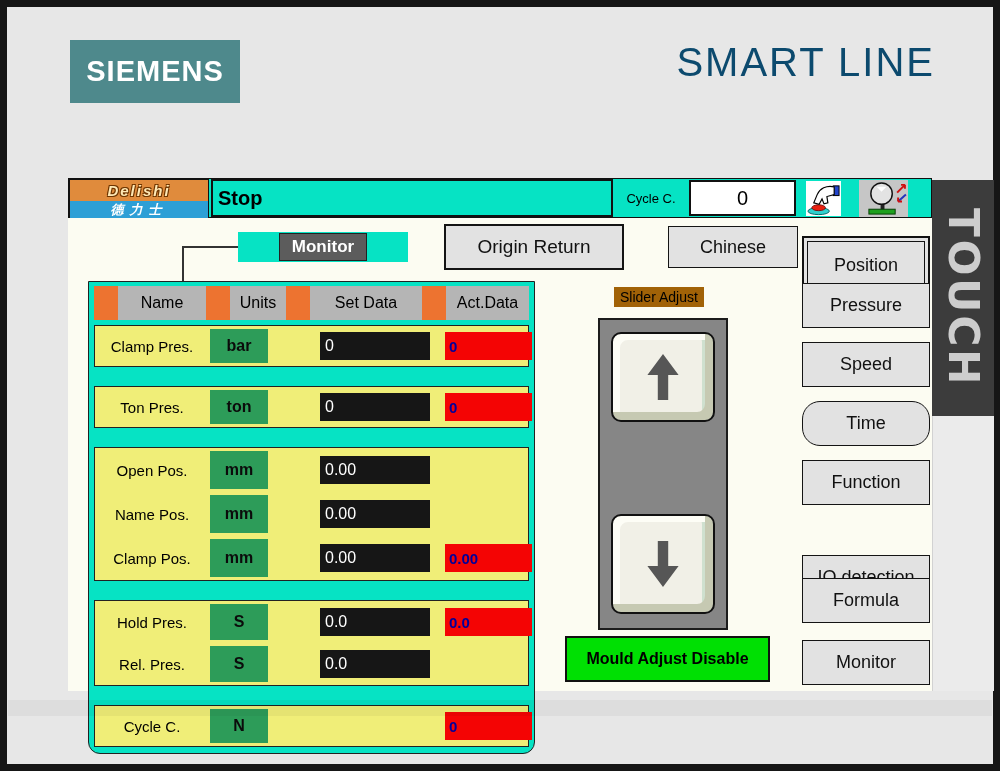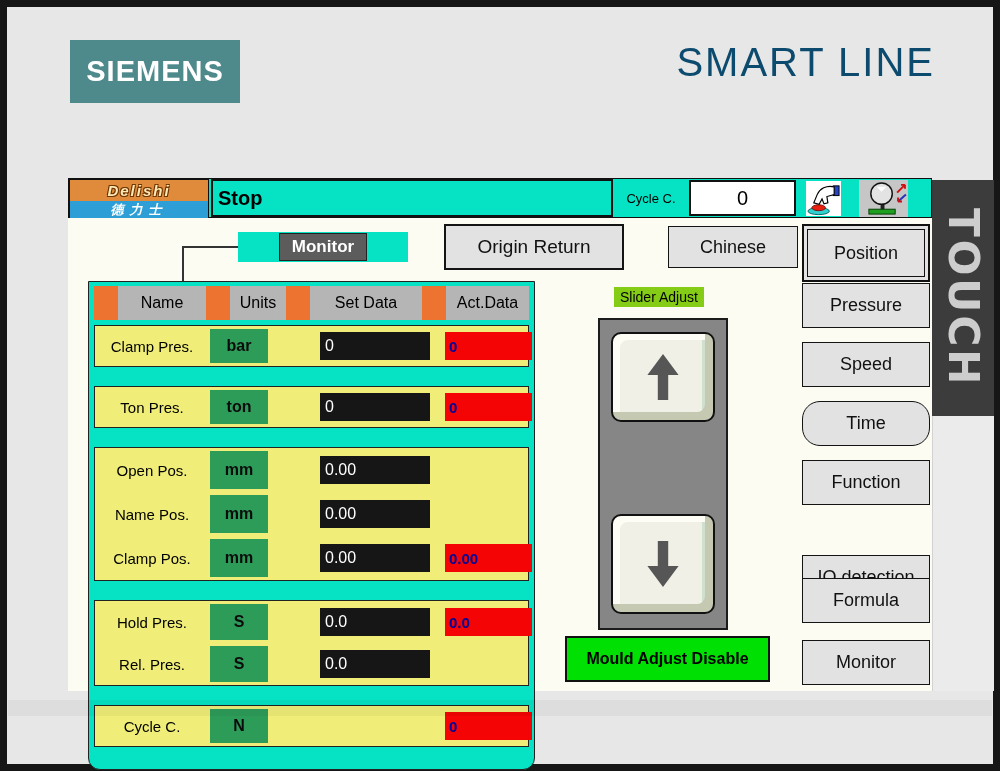--- a/index.html
+++ b/index.html
@@ -49,40 +49,40 @@
   .monitorinner{background:#5c5c5c;color:#fff;font-weight:bold;font-size:17px;padding:3px 12px;border:1px solid #222;}
   button{font-family:inherit;cursor:pointer;}
   .btn{position:absolute;background:#e2e2e2;border:1px solid #141414;color:#111;
     display:flex;align-items:center;justify-content:center;}
   .origin-btn{left:376px;top:46px;width:180px;height:46px;border-width:2px;font-size:19px;}
   .chinese-btn{left:600px;top:48px;width:130px;height:42px;font-size:18px;}
   .navbtn{left:734px;width:128px;height:45px;font-size:18px;}
   .navbtn.active{border:2px solid #111;box-shadow:inset 0 0 0 3px #e2e2e2, inset 0 0 0 4px #111;}
   
   .dtable{position:absolute;left:20px;top:103px;width:447px;background:#06e3c4;
-    border:1px solid #222;border-radius:0 0 12px 12px;padding:4px 5px 22px;}
+    border:1px solid #222;border-radius:0 0 12px 12px;padding:4px 5px 6px;}
   .thead{display:flex;height:34px;margin-bottom:5px;}
   .osep{width:24px;background:#ed7330;}
   .hlabel{background:#b5b5b5;display:flex;align-items:center;justify-content:center;font-size:16px;color:#000;}
   .h-name{width:88px}.h-units{width:56px}.h-set{width:112px}.h-act{flex:1}
   .tgroup{border:1px solid #222;background:#f0ee78;position:relative;}
   .tgroup.gap{margin-top:19px;}
   .trow{position:relative;height:40px;}
   .trow.h44{height:44px;}
   .trow.h42{height:42px;}
   .rname{position:absolute;left:0;top:0;width:114px;height:100%;display:flex;align-items:center;
     justify-content:center;font-size:15px;color:#000;}
   .runit{position:absolute;left:115px;top:3px;bottom:3px;width:58px;background:#2d9c59;
     color:#062;color:#0b0b0b;font-weight:bold;font-size:16px;display:flex;align-items:center;justify-content:center;}
   .rset{position:absolute;left:225px;top:50%;margin-top:-14px;width:110px;height:28px;background:#161616;
     color:#fff;font-size:16px;display:flex;align-items:center;padding-left:5px;}
   .ract{position:absolute;left:350px;top:50%;margin-top:-14px;width:87px;height:28px;background:#f40404;
     color:#00009b;font-weight:bold;font-size:15px;display:flex;align-items:center;padding-left:4px;}
   
-  .slider-title{position:absolute;left:546px;top:109px;background:#84cc16;color:#000;
+  .slider-title{position:absolute;left:546px;top:109px;background:#a16207;color:#000;
     font-size:14px;padding:2px 6px;text-align:right;}
   .slider-panel{position:absolute;left:530px;top:140px;width:130px;height:312px;background:#868686;
     border:2px solid #1c1c1c;}
   .keycap{position:absolute;left:11px;width:104px;background:#f1f0e7;border:2px solid #111;
     border-radius:10px;display:flex;align-items:center;justify-content:center;cursor:pointer;
     box-shadow:inset -8px -8px 0 #c6c9b2, inset 7px 6px 0 #fdfdf6, inset -11px 0 0 #cfe0cf;}
   .keycap.up{top:12px;height:90px;}
   .keycap.down{top:194px;height:100px;}
   .mould{position:absolute;left:497px;top:458px;width:205px;height:46px;background:#00e003;
     border:2px solid #111;font-weight:bold;font-size:16px;color:#000;}
@@ -127,21 +127,21 @@
       </div>
     </div>
 
     <div class="lh"></div>
     <div class="lv"></div>
     <div class="monitorbar">
       <span class="monitorinner">Monitor</span>
     </div>
     <button class="btn origin-btn">Origin Return</button>
     <button class="btn chinese-btn">Chinese</button>
-    <button class="btn navbtn active" style="top:46px;height:58px;">Position</button>
+    <button class="btn navbtn active" style="top:58px;height:58px;">Position</button>
 
     <div class="dtable">
       <div class="thead">
         <span class="osep"></span>
         <span class="hlabel h-name">Name</span>
         <span class="osep"></span>
         <span class="hlabel h-units">Units</span>
         <span class="osep"></span>
         <span class="hlabel h-set">Set Data</span>
         <span class="osep"></span>

